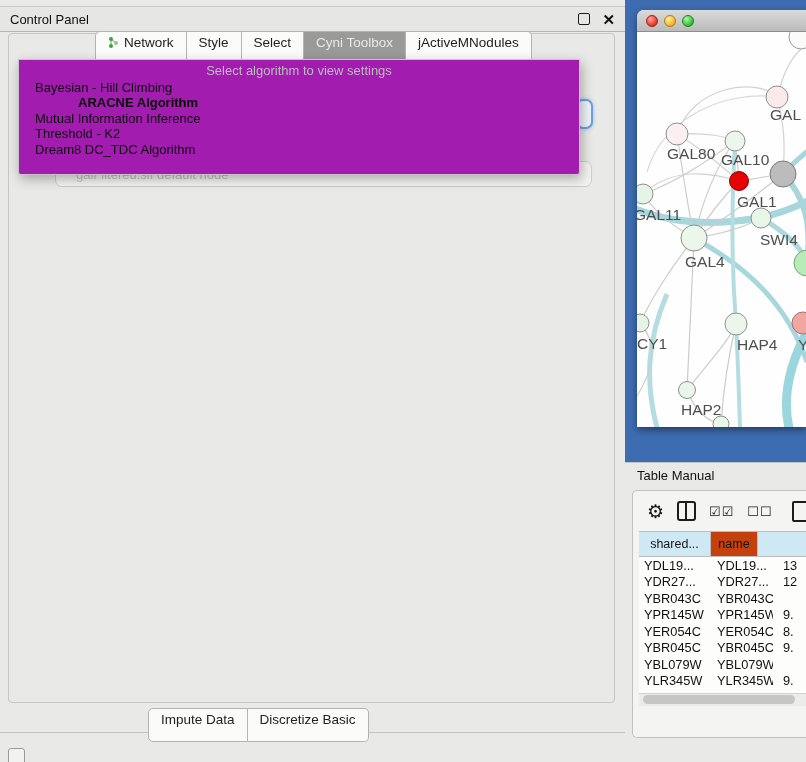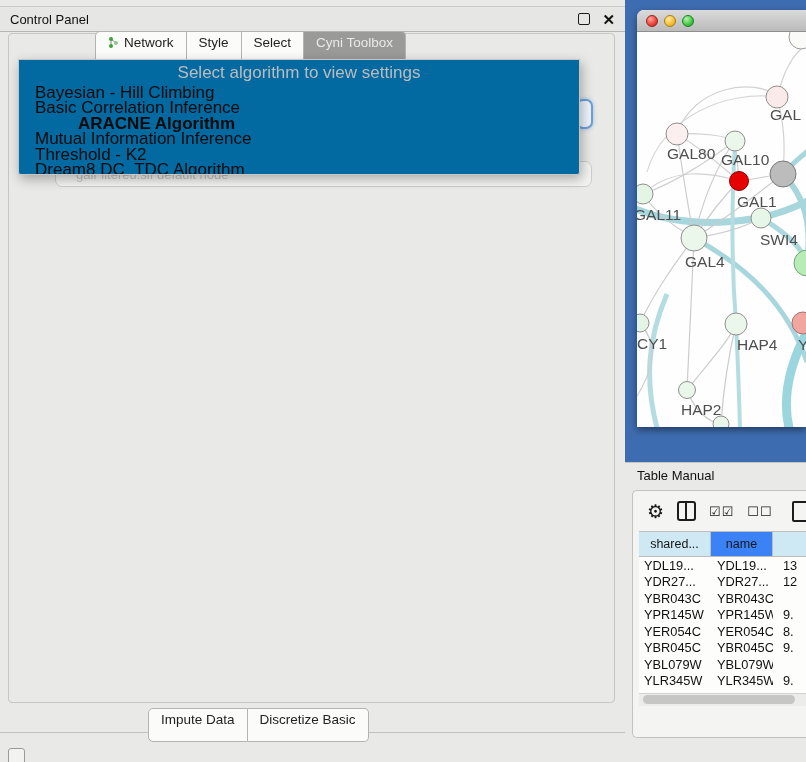--- a/index.html
+++ b/index.html
@@ -18,23 +18,23 @@
   .close-x{font-size:15px;font-weight:bold;color:#111;line-height:1;}
   .tabstrip{position:absolute;left:95px;top:24px;display:flex;font-size:13.5px;z-index:6;}
   .tab{padding:3px 12px 14px;background:#fbfbfa;border:1px solid #b3b3b1;border-left:none;
       color:#222;display:flex;align-items:center;gap:5px;white-space:nowrap;}
   .tab:first-child{border-left:1px solid #b3b3b1;border-top-left-radius:5px;border-bottom-left-radius:5px;}
   .tab:last-child{border-top-right-radius:5px;border-bottom-right-radius:5px;}
   .tab.sel{background:#9a9a98;color:#e9e9e7;}
   .outer-panel{position:absolute;left:8px;top:26px;width:607px;height:670px;
       border:1px solid #c6c6c4;border-radius:4px;background:#e9e9e7;z-index:2;box-sizing:border-box;}
   
-  .dd{position:absolute;left:18px;top:52px;width:560px;height:114px;background:#0369a1;
+  .dd{position:absolute;left:18px;top:52px;width:560px;height:114px;background:#a21caf;
       border:1px solid #c6c6c4;border-radius:0 0 3px 3px;box-shadow:2px 4px 12px rgba(0,0,0,.30);
-      z-index:30;font-size:17px;overflow:hidden;}
+      z-index:30;font-size:13px;overflow:hidden;}
   .dd-prompt{color:#bcbcbc;text-align:center;padding:3px 0 2px;}
   .dd-item{padding-left:16px;line-height:15.4px;color:#0b0b0b;white-space:nowrap;}
   .dd-item.bold{font-weight:bold;margin-left:43px;}
   .focus-frag{position:absolute;left:576px;top:92px;width:17px;height:30px;border:2px solid #6f9fd8;
       border-radius:7px;background:#eef4fb;box-shadow:0 0 4px #9cc0e8;z-index:5;box-sizing:border-box;}
   .faded-combo{position:absolute;left:55px;top:154px;width:537px;height:26px;border:1px solid #cdcdcb;
       border-radius:7px;background:#f3f3f1;z-index:4;color:#c4c4c2;font-size:13px;line-height:26px;
       padding-left:20px;box-sizing:border-box;white-space:nowrap;overflow:hidden;}
   
   .group{position:absolute;border:1px solid #b7b7b5;border-radius:3px;box-sizing:border-box;}
@@ -91,21 +91,21 @@
   .tp-toolbar{height:40px;display:flex;align-items:center;gap:13px;padding-left:14px;color:#161616;}
   .icon-gear{font-size:19px;line-height:1;}
   .icon-split{width:15px;height:16px;border:2px solid #1c1c1c;border-radius:3px;position:relative;}
   .icon-split:after{content:"";position:absolute;left:6px;top:0;width:2px;height:16px;background:#1c1c1c;}
   .icon-checks{font-size:13px;letter-spacing:1px;}
   .icon-doc{width:14px;height:17px;border:2px solid #1c1c1c;border-radius:2px;margin-left:6px;}
   .thead{display:flex;height:26px;border-top:1px solid #bdbdbb;border-bottom:1px solid #bdbdbb;
       font-size:12.5px;color:#161616;box-sizing:border-box;margin-left:6px;}
   .th{display:flex;align-items:center;justify-content:center;border-right:1px solid #bdbdbb;box-sizing:border-box;}
   .th.c1{width:72px;background:#cfe9f4;}
-  .th.c2{width:62px;background:#3b82f6;}
+  .th.c2{width:47px;background:#c2410c;}
   .th.c3{flex:1;background:#cfe9f4;border-right:none;}
   .tbody{height:136px;overflow:hidden;margin-left:6px;background:#fdfdfc;}
   .trow{display:flex;height:16.5px;font-size:12.8px;color:#111;align-items:center;}
   .td{white-space:nowrap;overflow:hidden;box-sizing:border-box;}
   .td.c1{width:72px;padding-left:5px;}
   .td.c2{width:62px;padding-left:6px;}
   .td.c3{flex:1;padding-left:10px;}
   .tp-hscroll{height:12px;background:#ececea;border-top:1px solid #d2d2d0;margin-left:6px;}
   .tp-hscroll .thumb{margin:1px 4px;height:9px;width:152px;background:#c6c6c4;border-radius:5px;}
   .mini-icon{position:absolute;left:8px;top:748px;width:17px;height:17px;border:1px solid #9a9a98;
@@ -135,34 +135,36 @@
     </div>
     <div class="tab">
       <span>Style</span>
     </div>
     <div class="tab">
       <span>Select</span>
     </div>
     <div class="tab sel">
       <span>Cyni Toolbox</span>
     </div>
+    <div class="tab">
+      <span>jActiveMNodules</span>
+    </div>
   </div>
 
   <div class="outer-panel"></div>
 
   <div class="focus-frag"></div>
   <div class="faded-combo">
     <span>galFiltered.sif default node</span>
   </div>
 
   <div class="dd">
     <div class="dd-prompt">Select algorithm to view settings</div>
     <div>
         <div class="dd-item">Bayesian - Hill Climbing</div>
-        <div class="dd-item">Basic Correlation Inference</div>
         <div class="dd-item bold">ARACNE Algorithm</div>
         <div class="dd-item">Mutual Information Inference</div>
         <div class="dd-item">Threshold - K2</div>
         <div class="dd-item">Dream8 DC_TDC Algorithm</div>
       </div>
   </div>
 
   <div class="group" style="left:30px;top:186px;width:552px;height:468px;">
     <span class="glabel">Cyni Algorithm Settings</span>
   </div>

